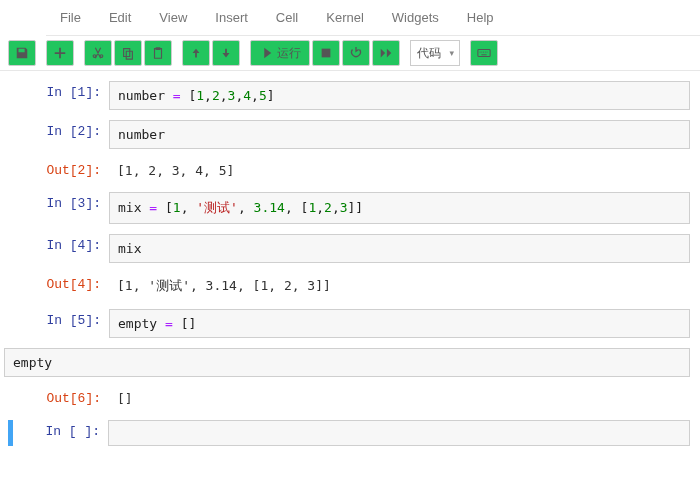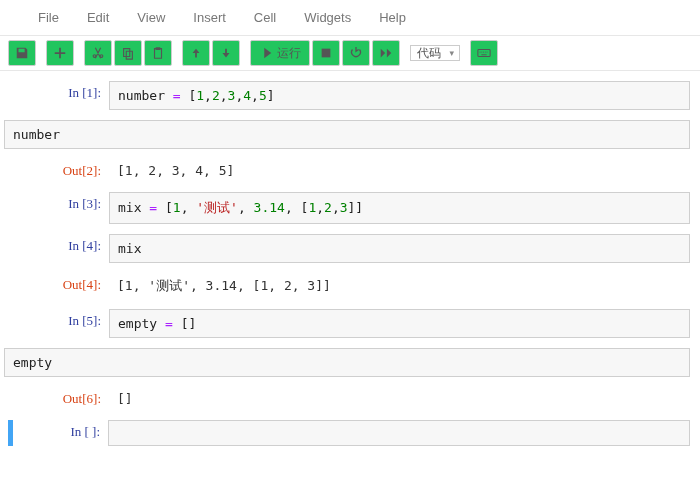--- a/index.html
+++ b/index.html
@@ -1,28 +1,28 @@
 <!DOCTYPE html>
 <html><head>
 <meta charset="utf-8">
 <style>
 * { margin: 0; padding: 0; box-sizing: border-box; }
 body { font-family: "Helvetica Neue", Helvetica, Arial, sans-serif; font-size: 13px; color: #333; background: #fff; width: 700px; height: 500px; overflow: hidden; }
-.menubar { display: flex; padding: 4px 24px; border-bottom: 1px solid #e7e7e7; }
+.menubar { display: flex; padding: 4px 0; border-bottom: 1px solid #e7e7e7; margin-left: 46px; }
 .menubar-item { padding: 6px 14px; color: #777; cursor: pointer; }
 .toolbar { display: flex; align-items: center; padding: 4px 8px; border-bottom: 1px solid #e7e7e7; gap: 2px; }
 .toolbar-group { display: flex; gap: 2px; margin-right: 8px; }
 .tb-btn { border: 1px solid #ccc; background: #22c55e; color: #555; width: 28px; height: 26px; display: inline-flex; align-items: center; justify-content: center; border-radius: 2px; cursor: pointer; font-size: 12px; }
 .tb-btn.wide { width: auto; padding: 0 8px; font-family: monospace; }
-.tb-select { border: 1px solid #ccc; height: 16px; font-size: 12px; padding: 0 18px 0 6px; color: #555; background: #fff; appearance: none; position: relative; }
+.tb-select { border: 1px solid #ccc; height: 26px; font-size: 12px; padding: 0 18px 0 6px; color: #555; background: #fff; appearance: none; position: relative; }
 .select-wrap { position: relative; display: inline-block; margin-right: 8px; }
 .select-wrap::after { content: "▾"; position: absolute; right: 6px; top: 50%; transform: translateY(-50%); color: #888; font-size: 9px; pointer-events: none; }
 .notebook { padding: 6px 4px; background: #fff; }
 .cell-row { display: flex; align-items: flex-start; margin: 4px 0 10px 0; }
-.prompt { width: 105px; text-align: right; font-family: Liberation Serif, serif; font-size: 13px; padding: 4px 8px 0 0; flex-shrink: 0; }
+.prompt { width: 105px; text-align: right; font-family: Liberation Mono, monospace; font-size: 13px; padding: 4px 8px 0 0; flex-shrink: 0; }
 .prompt.in { color: #303F9F; }
 .prompt.out { color: #D84315; text-align: right; }
 .code-area { flex: 1; border: 1px solid #cfcfcf; background: #f7f7f7; padding: 6px 8px; font-family: monospace; font-size: 13px; white-space: pre; min-height: 26px; margin-right: 6px; }
 .output-area { flex: 1; padding: 4px 0 4px 8px; font-family: monospace; font-size: 13px; white-space: pre; }
 .active-cell { border-left: 5px solid #42A5F5; padding-left: 1px; margin-left: 4px; }
 .active-cell .prompt { width: 94px; }
 .t-var { color: #222; }
 .t-op { color: #AA22FF; }
 .t-num { color: #008000; }
 .t-str { color: #BA2121; }
@@ -31,20 +31,21 @@
 </style>
 </head>
 <body>
 
 <div class="menubar">
   <div class="menubar-item">File</div>
   <div class="menubar-item">Edit</div>
   <div class="menubar-item">View</div>
   <div class="menubar-item">Insert</div>
   <div class="menubar-item">Cell</div>
+  <div class="menubar-item">Kernel</div>
   <div class="menubar-item">Widgets</div>
   <div class="menubar-item">Help</div>
 </div>
 
 <div class="toolbar">
   <div class="toolbar-group">
     <button class="tb-btn">
         <span>
           <svg viewBox="0 0 16 16">
             <path fill="currentColor" d="M2 2h10l2 2v10H2V2zm2 1v4h7V3H4zm1 7h6v3H5v-3z"></path>
@@ -147,20 +148,21 @@
       </button>
   </div>
 </div>
 
 <div class="notebook" id="cells">
     <div class="cell-row">
     <div class="prompt in">In  [1]:</div>
     <div class="code-area"><span class="t-var">number </span><span class="t-op">=</span><span class="t-var"> </span><span class="t-punc">[</span><span class="t-num">1</span><span class="t-punc">,</span><span class="t-num">2</span><span class="t-punc">,</span><span class="t-num">3</span><span class="t-punc">,</span><span class="t-num">4</span><span class="t-punc">,</span><span class="t-num">5</span><span class="t-punc">]</span></div>
   </div>
     <div class="cell-row">
+    <div class="prompt in">In  [2]:</div>
     <div class="code-area"><span class="t-var">number</span></div>
   </div>
     <div class="cell-row">
       <div class="prompt out">Out[2]:</div>
       <div class="output-area">[1, 2, 3, 4, 5]</div>
     </div>
     <div class="cell-row">
     <div class="prompt in">In  [3]:</div>
     <div class="code-area"><span class="t-var">mix </span><span class="t-op">=</span><span class="t-var"> </span><span class="t-punc">[</span><span class="t-num">1</span><span class="t-punc">, </span><span class="t-str">'测试'</span><span class="t-punc">, </span><span class="t-num">3.14</span><span class="t-punc">, </span><span class="t-punc">[</span><span class="t-num">1</span><span class="t-punc">,</span><span class="t-num">2</span><span class="t-punc">,</span><span class="t-num">3</span><span class="t-punc">]</span><span class="t-punc">]</span></div>
   </div>

